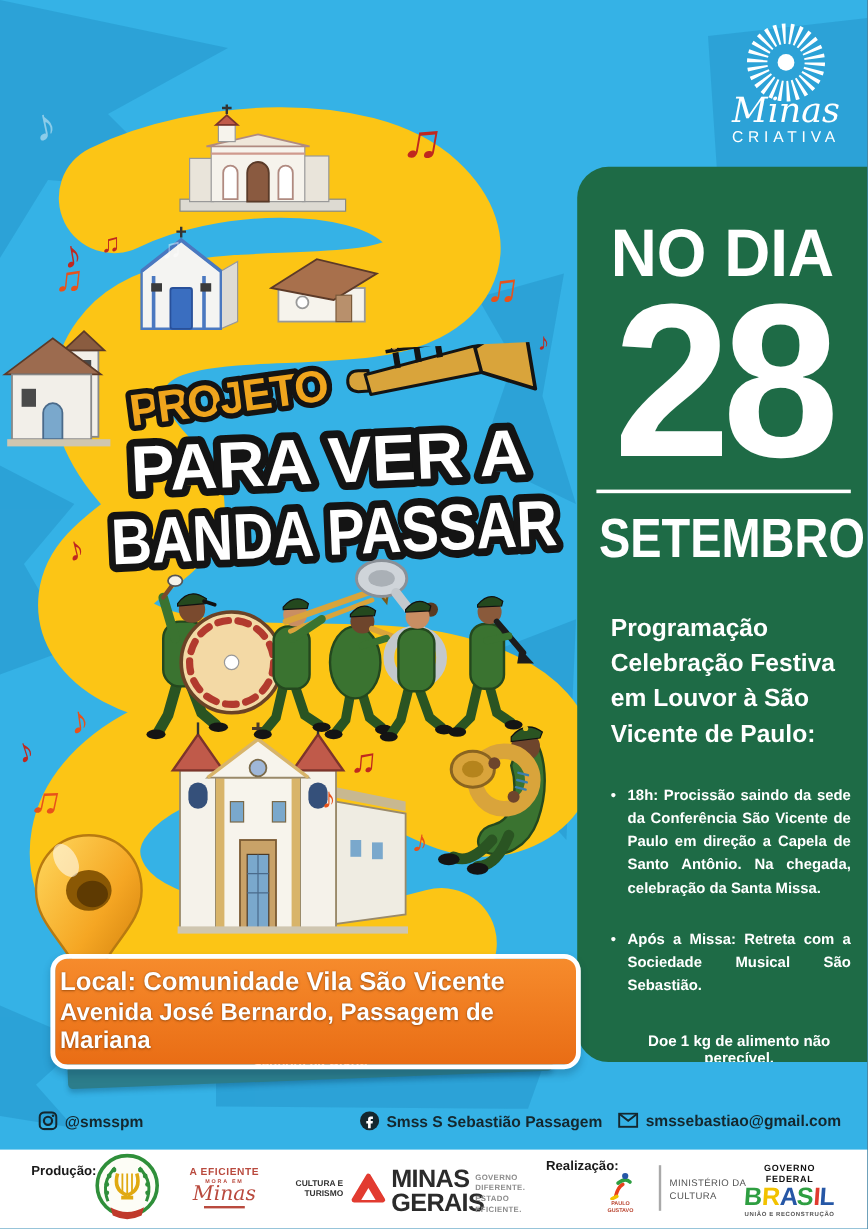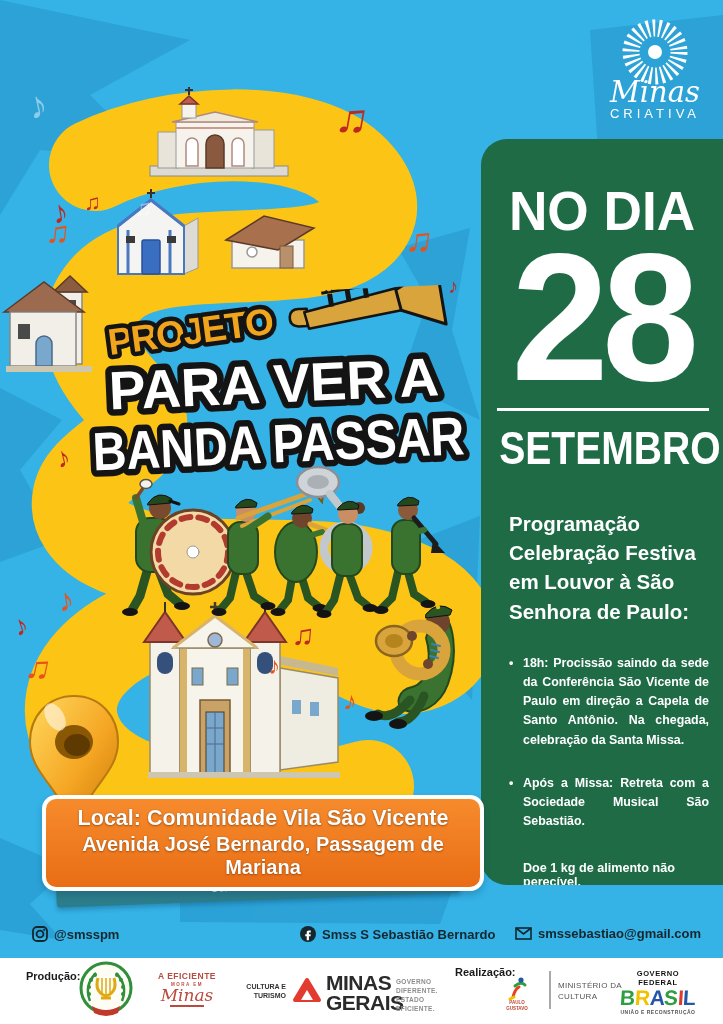--- a/index.html
+++ b/index.html
@@ -28,29 +28,29 @@
           transform:scaleX(.95);letter-spacing:0;}
   .day{margin-top:4px;text-align:center;font-size:182px;font-weight:800;line-height:.82;
        letter-spacing:-7px;transform:scaleX(.96);}
   .day-rule{height:3px;background:#fff;margin:16px 14px 10px 16px;}
   .month{text-align:center;font-size:46px;font-weight:800;letter-spacing:0;transform:scaleX(.85);}
   .panel-heading{margin:34px 16px 0 28px;font-size:20.5px;font-weight:800;line-height:1.42;}
   .bullets{margin:28px 14px 0 28px;padding:0;list-style:none;}
   .bullets li{position:relative;padding-left:14px;font-size:12.4px;font-weight:700;
               line-height:1.55;text-align:justify;margin-bottom:24px;}
   .bullets li::before{content:"\2022";position:absolute;left:0;top:0;}
-  .panel-note{margin:30px 14px 0 42px;font-size:12.6px;font-weight:700;}
+  .panel-note{margin:30px 14px 0 42px;font-size:12.6px;font-weight:700;text-align:center;}
 
   
   .pin{left:24px;top:690px;z-index:5;}
 
   
   .loc-banner{left:42px;top:795px;width:426px;z-index:5;background:linear-gradient(#f68b2c,#e96d15);
               border:4px solid #fff;border-radius:14px;box-shadow:0 4px 6px rgba(10,60,90,.25);
-              color:#fff;text-align:center;padding:7px 4px 8px;}
+              color:#fff;padding:7px 4px 8px;}
   .loc-line1{font-size:21.5px;font-weight:800;
              text-shadow:0 1px 2px rgba(110,50,0,.55),0 0 1px rgba(110,50,0,.6);}
   .loc-line2{font-size:20px;font-weight:800;margin-top:2px;
              text-shadow:0 1px 2px rgba(110,50,0,.55),0 0 1px rgba(110,50,0,.6);}
 
   
   .thanks{left:56px;top:860px;width:392px;z-index:4;background:#2c7d8b;border-radius:4px;
           transform:rotate(-2.2deg);color:#fff;font-size:11px;font-weight:700;text-align:center;
           padding:8px 6px;box-shadow:0 3px 4px rgba(10,60,90,.3);}
 
@@ -322,21 +322,21 @@
         <circle cx="78" cy="-9" r="3" fill="#d9a43b"></circle>
       </g>
     </svg>
   </div>
 
   <div class="abs panel">
     <div class="no-dia">NO DIA</div>
     <div class="day">28</div>
     <div class="day-rule"></div>
     <div class="month">SETEMBRO</div>
-    <div class="panel-heading">Programação Celebração Festiva em Louvor à São Senhora de Paulo:</div>
+    <div class="panel-heading">Programação Celebração Festiva em Louvor à São Vicente de Paulo:</div>
     <ul class="bullets">
       <li>18h: Procissão saindo da sede da Conferência São Vicente de Paulo em direção a Capela de Santo Antônio. Na chegada, celebração da Santa Missa.</li>
       <li>Após a Missa: Retreta com a Sociedade Musical São Sebastião.</li>
     </ul>
     <div class="panel-note">Doe 1 kg de alimento não perecível.</div>
   </div>
 
   <div class="abs pin">
     <svg width="104" height="165" viewBox="0 0 104 165">
       <defs>
@@ -368,21 +368,21 @@
         <circle cx="8" cy="8" r="3.4" fill="none" stroke="#14272e" stroke-width="1.8"></circle>
         <circle cx="12.2" cy="3.8" r="1.1" fill="#14272e"></circle>
       </svg>
       <span>@smsspm</span>
     </div>
     <div class="social-item soc-fb">
       <svg width="16" height="16" viewBox="0 0 16 16">
         <circle cx="8" cy="8" r="8" fill="#14272e"></circle>
         <path d="M9 4.5 h2 v2.2 H9.4 c-.3 0-.4.2-.4.5 v1.3 h2 l-.3 2.2 H9 V15 H6.6 v-4.3 H5 V8.5 h1.6 V6.8 c0-1.5.9-2.3 2.4-2.3 z" fill="#fff" transform="scale(.92) translate(.7,.4)"></path>
       </svg>
-      <span>Smss S Sebastião Bernardo</span>
+      <span>Smss S Sebastião Passagem</span>
     </div>
     <div class="social-item soc-mail">
       <svg width="17" height="13" viewBox="0 0 17 13">
         <rect x="1" y="1" width="15" height="11" fill="none" stroke="#14272e" stroke-width="1.6"></rect>
         <path d="M1.5 1.5 L8.5 7 L15.5 1.5" fill="none" stroke="#14272e" stroke-width="1.6"></path>
       </svg>
       <span>smssebastiao@gmail.com</span>
     </div>
   </div>
 

